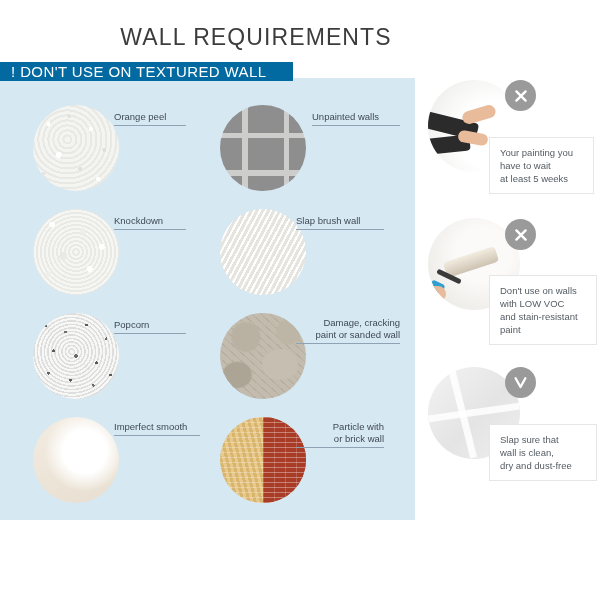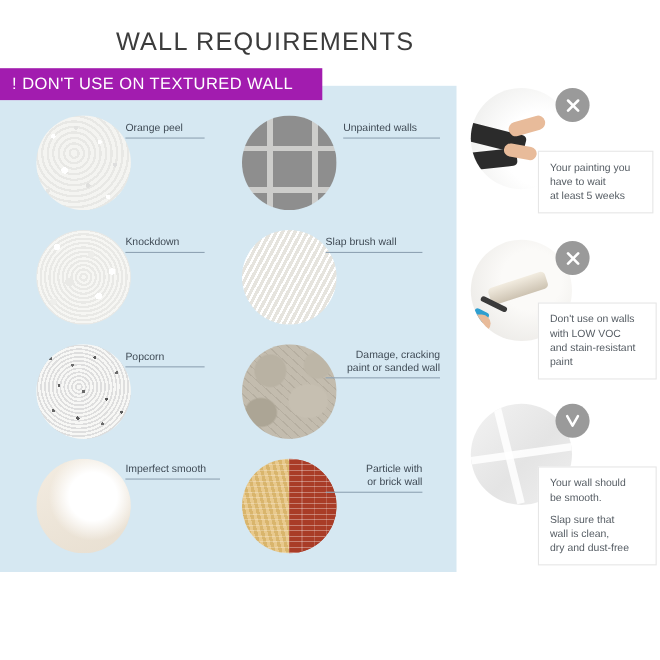--- a/index.html
+++ b/index.html
@@ -7,34 +7,34 @@
     width:600px;height:600px;
     background:#ffffff;
     font-family:"Liberation Sans", sans-serif;
     overflow:hidden;
     position:relative;
   }
 
   
   #page-title{
     position:absolute;
-    top:24px;left:1px;width:480px;
+    top:24px;left:16px;width:480px;
     text-align:center;
     font-size:23px;
     letter-spacing:1.1px;
     color:#3c3c3c;
     font-weight:400;
   }
 
   
   #warning-banner{
     position:absolute;
     left:0;top:62px;
-    width:293px;height:29px;
-    background:#a21caf;
+    width:293px;height:19px;
+    background:#0369a1;
     display:flex;align-items:center;
     box-sizing:border-box;
     padding-left:11px;
     text-align:right;
   }
   #warning-banner .txt{
     color:#ffffff;
     font-size:15px;
     letter-spacing:.4px;
     white-space:nowrap;
@@ -363,22 +363,18 @@
     <span class="barv"></span>
     <span class="barh"></span>
   </div>
   <div class="badge" style="left:505px;top:367px;">
     <svg width="17" height="17" viewBox="0 0 17 17">
       <path d="M3.6 4.2 L8.5 13 L13.4 4.2" fill="none" stroke="#ffffff" stroke-width="2.3" stroke-linecap="round" stroke-linejoin="round"></path>
     </svg>
   </div>
   <div class="rc-text" style="left:489px;top:424px;width:108px;">
     <p>
-      <span>Your wall should</span><br>
-      <span>be smooth.</span>
-    </p>
-    <p>
       <span>Slap sure that</span><br>
       <span>wall is clean,</span><br>
       <span>dry and dust-free</span>
     </p>
   </div>
 </div>
 
 </body></html>

